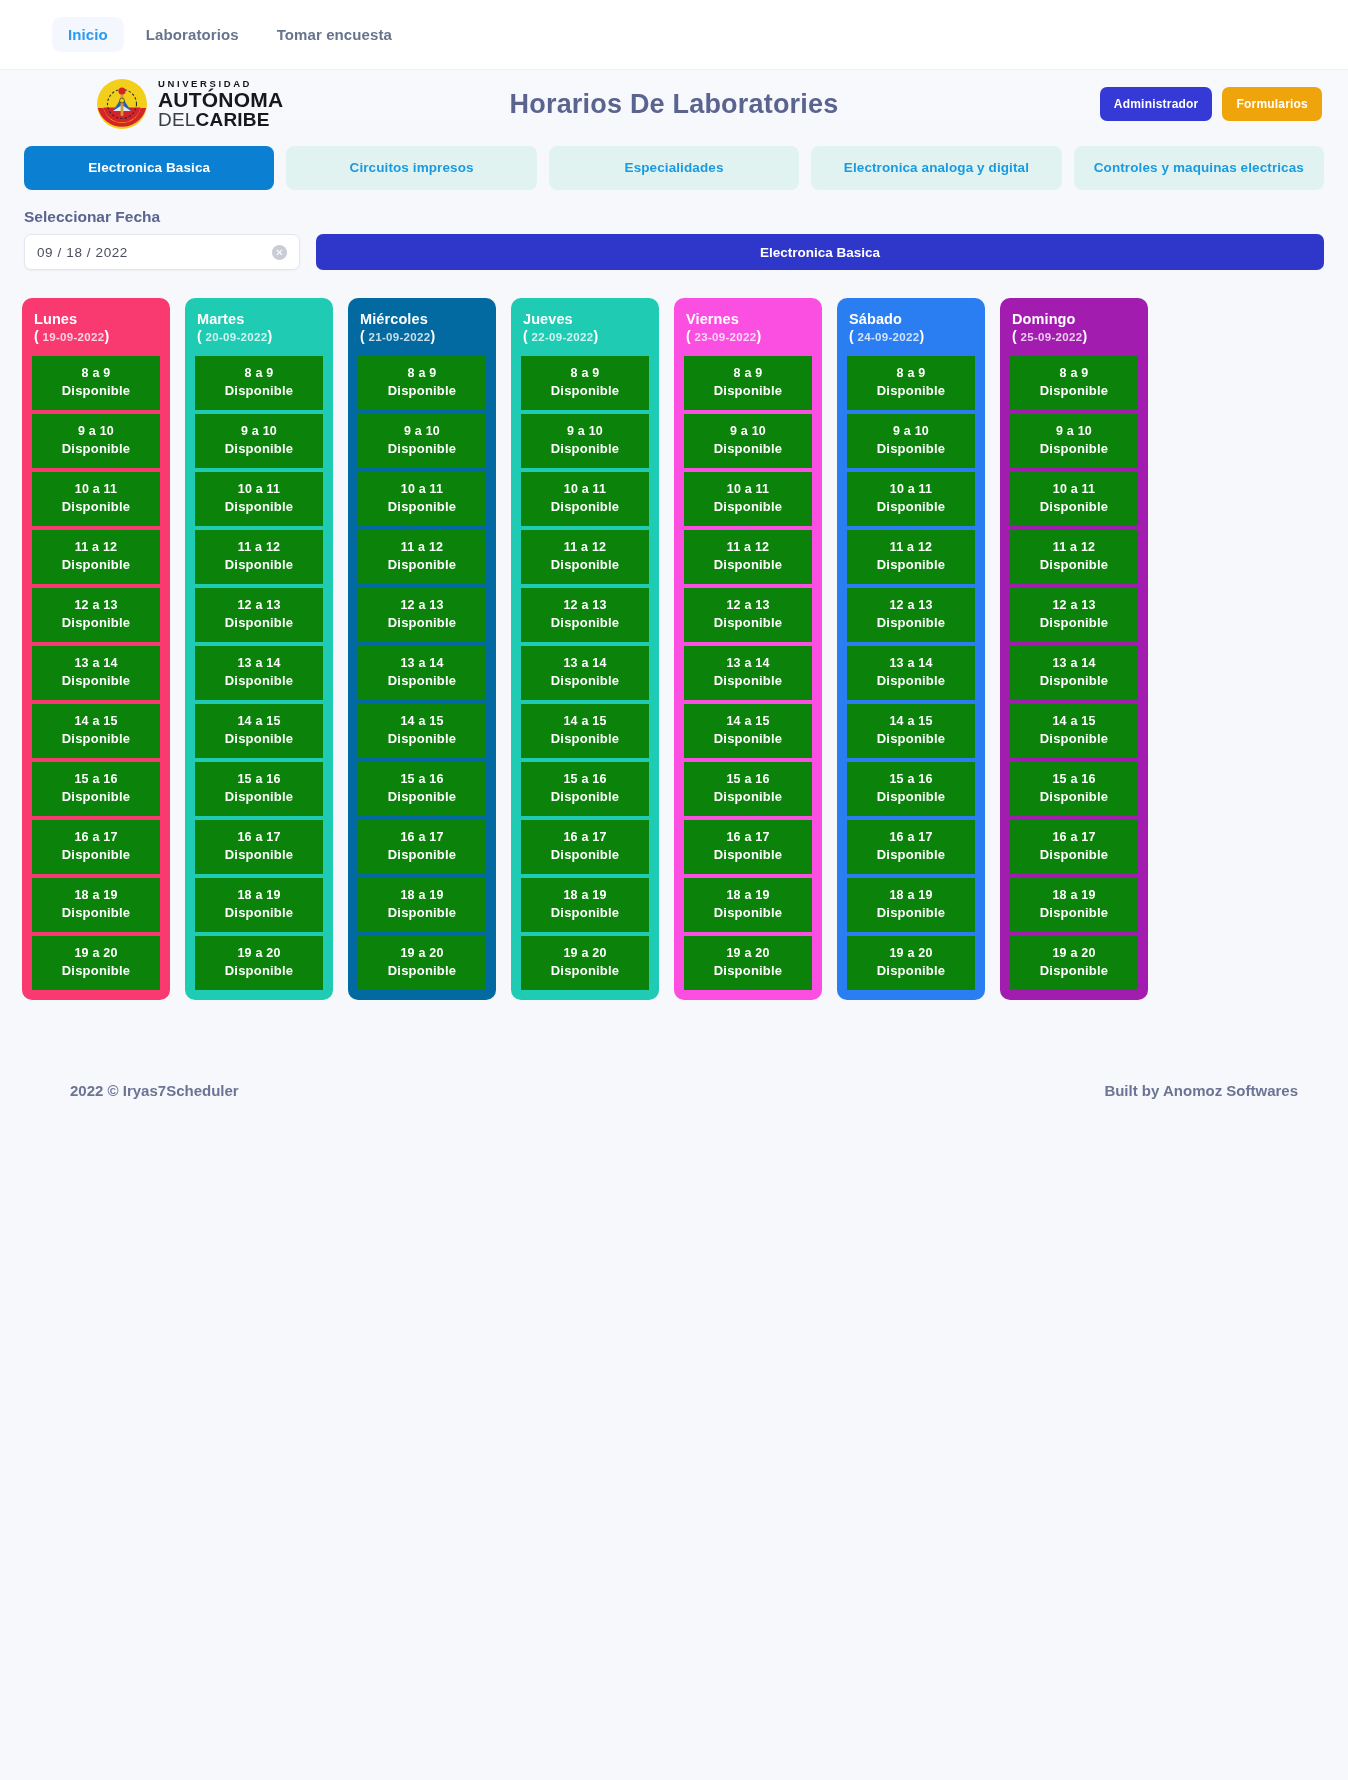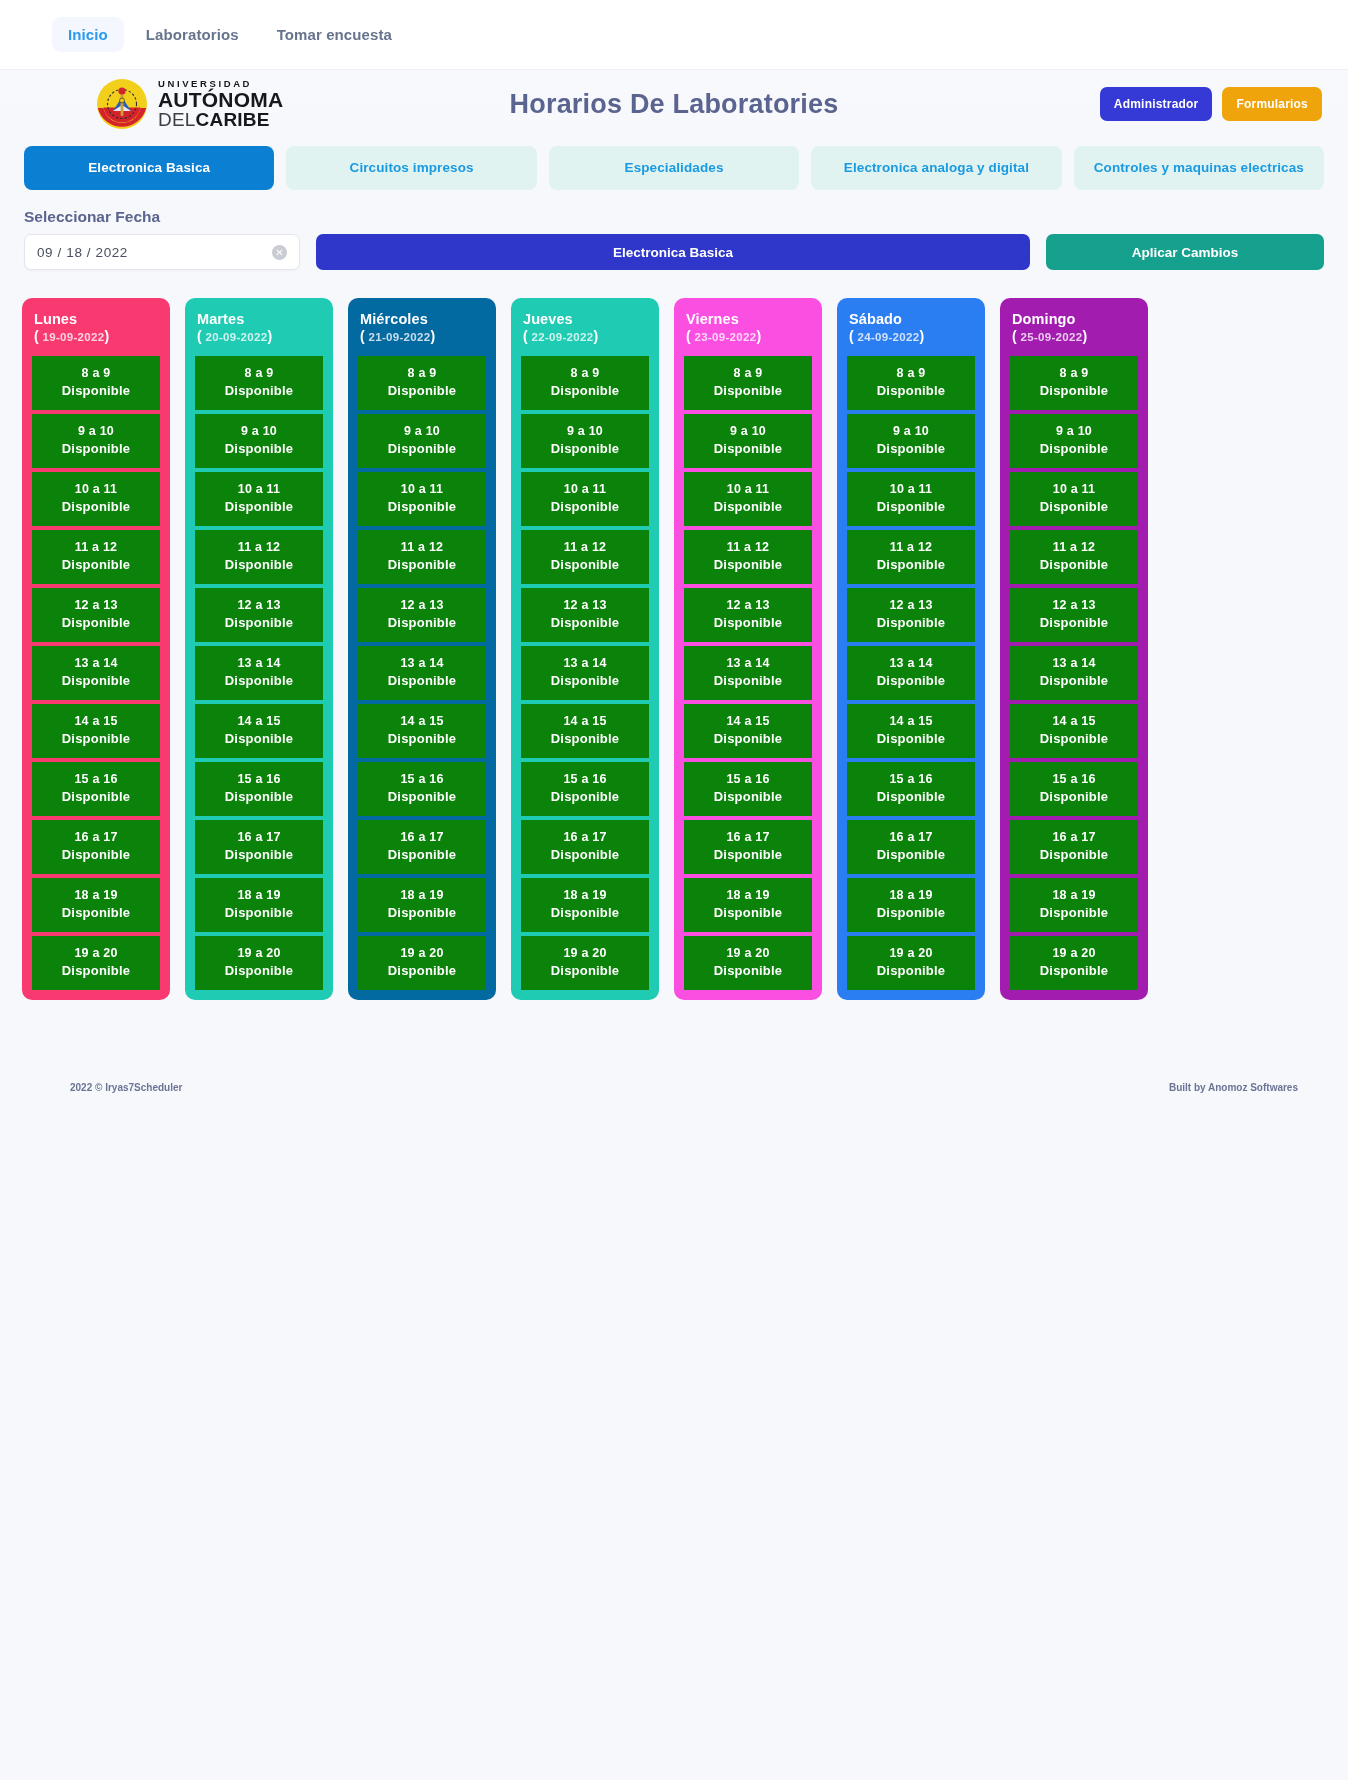--- a/index.html
+++ b/index.html
@@ -215,21 +215,21 @@
   .slot:last-child { margin-bottom: 0; }
   .slot .t { font-size: 12.5px; font-weight: 800; letter-spacing:.2px; }
   .slot .s { font-size: 13px; font-weight: 800; letter-spacing:.2px; }
 
   
   .footer {
     margin-top: 60px;
     padding: 22px 50px 26px 70px;
     display: flex;
     justify-content: space-between;
-    font-size: 10px;
+    font-size: 15px;
     color: #6b7495;
     font-weight: 600;
   }
 </style>
 </head>
 <body>
 
 <div class="topnav">
   <div class="nav-item active">Inicio</div>
   <div class="nav-item">Laboratorios</div>
@@ -275,21 +275,20 @@
   <button class="labtab">Controles y maquinas electricas</button>
 </div>
 
 <div class="fecha-label">Seleccionar Fecha</div>
 <div class="controls">
   <div class="date-field">
     <span class="date-value" title="mm / dd / yyyy">09 / 18 / 2022</span>
     <span class="clear-icon">✕</span>
   </div>
   <button class="btn-lab-wide">Electronica Basica</button>
-  <button class="btn-apply">Aplicar Cambios</button>
 </div>
 
 <div class="grid" id="schedule-grid">
     <div class="day-card" style="background: rgb(249, 58, 113);">
       <div class="day-head">
         <div class="day-name">Lunes</div>
         <div class="day-date">( <span class="d">19-09-2022</span>)</div>
       </div>
       <div class="slots">
         <div class="slot" style="background: rgb(11, 130, 9);">

